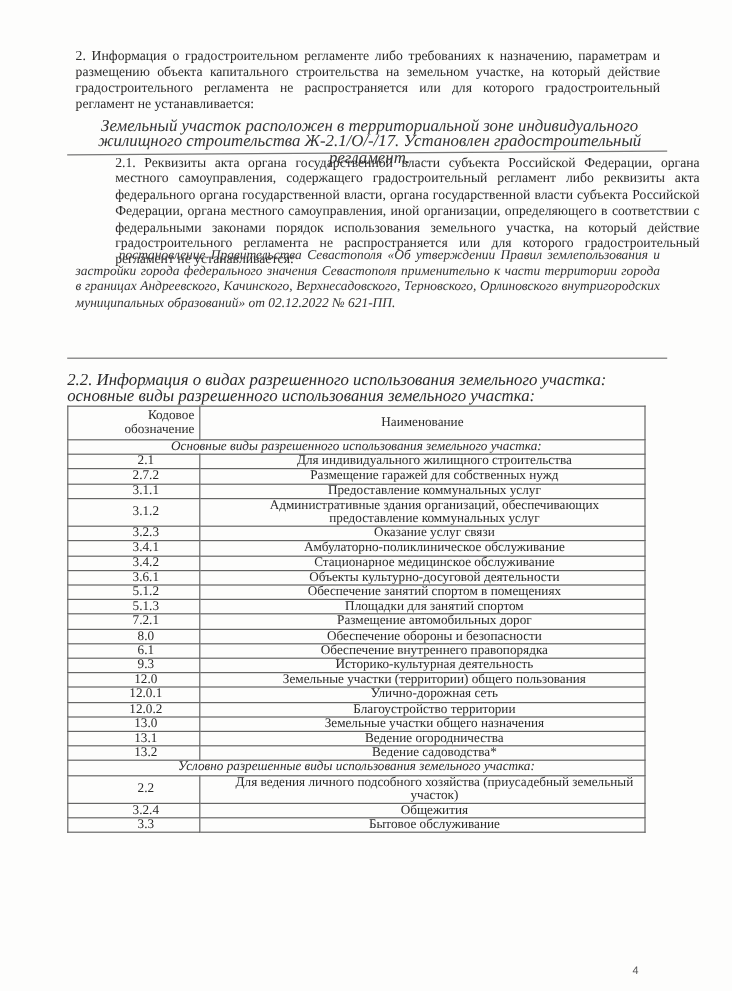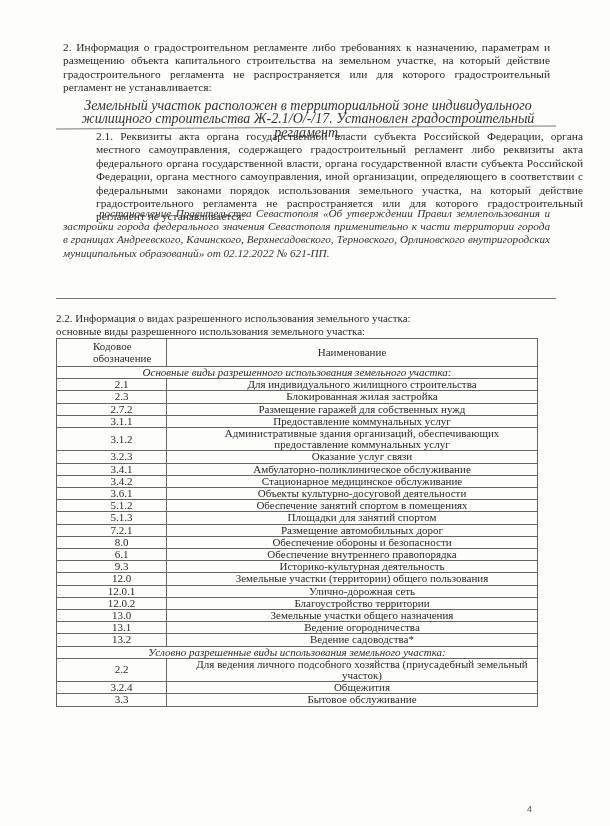--- a/index.html
+++ b/index.html
@@ -19,28 +19,28 @@
     }
     .hr { position: absolute; height: 1px; background: #777; }
     .hr1 { left: 56px; width: 500px; top: 127px; transform: rotate(-0.35deg); }
     .hr2 { left: 56px; width: 500px; top: 298px; }
     .p21 { top: 130px; margin-left: 33px; }
     .resolution {
       position: absolute; left: 63px; width: 487px; top: 207px;
       font-style: italic; font-size: 11.2px; line-height: 13.2px; text-align: justify; color: #333;
     }
     .resolution .ind { display: inline-block; width: 36px; }
-    .p22 { position: absolute; left: 56px; top: 312px; font-size: 11px; line-height: 12.5px; width: 520px; }
+    .p22 { position: absolute; left: 56px; top: 312px; font-size: 14px; line-height: 12.5px; width: 520px; font-style: italic; }
     table {
       position: absolute; left: 56px; top: 338px; width: 482px;
       border-collapse: collapse; font-size: 11px;
     }
     td, th { border: 1px solid #666; padding: 0 4px; line-height: 11.2px; font-weight: normal; }
     th { height: 27px; }
-    th.code { width: 69px; text-align: left; padding-left: 36px; }
+    th.code { width: 69px; text-align: right; padding-left: 36px; }
     th.name { text-align: center; margin-top: 39px; }
     td.code { text-align: center; width: 69px; }
     td.name { text-align: center; }
     tr.section td { font-style: italic; text-align: center; }
     tr.r td { height: 11.2px; padding-left: 24px; }
     .pagenum {
       position: absolute; left: 527px; top: 804px; font-family: "Liberation Sans", sans-serif;
       font-size: 9px; color: #555;
     }
   </style>
@@ -69,24 +69,20 @@
         <th class="name">Наименование</th>
       </tr>
     </thead>
     <tbody id="tbody">
       <tr class="section">
         <td colspan="2">Основные виды разрешенного использования земельного участка:</td>
       </tr>
       <tr class="r">
           <td class="code">2.1</td>
           <td class="name">Для индивидуального жилищного строительства</td>
-        </tr>
-      <tr class="r">
-          <td class="code">2.3</td>
-          <td class="name">Блокированная жилая застройка</td>
         </tr>
       <tr class="r">
           <td class="code">2.7.2</td>
           <td class="name">Размещение гаражей для собственных нужд</td>
         </tr>
       <tr class="r">
           <td class="code">3.1.1</td>
           <td class="name">Предоставление коммунальных услуг</td>
         </tr>
       <tr class="r">

